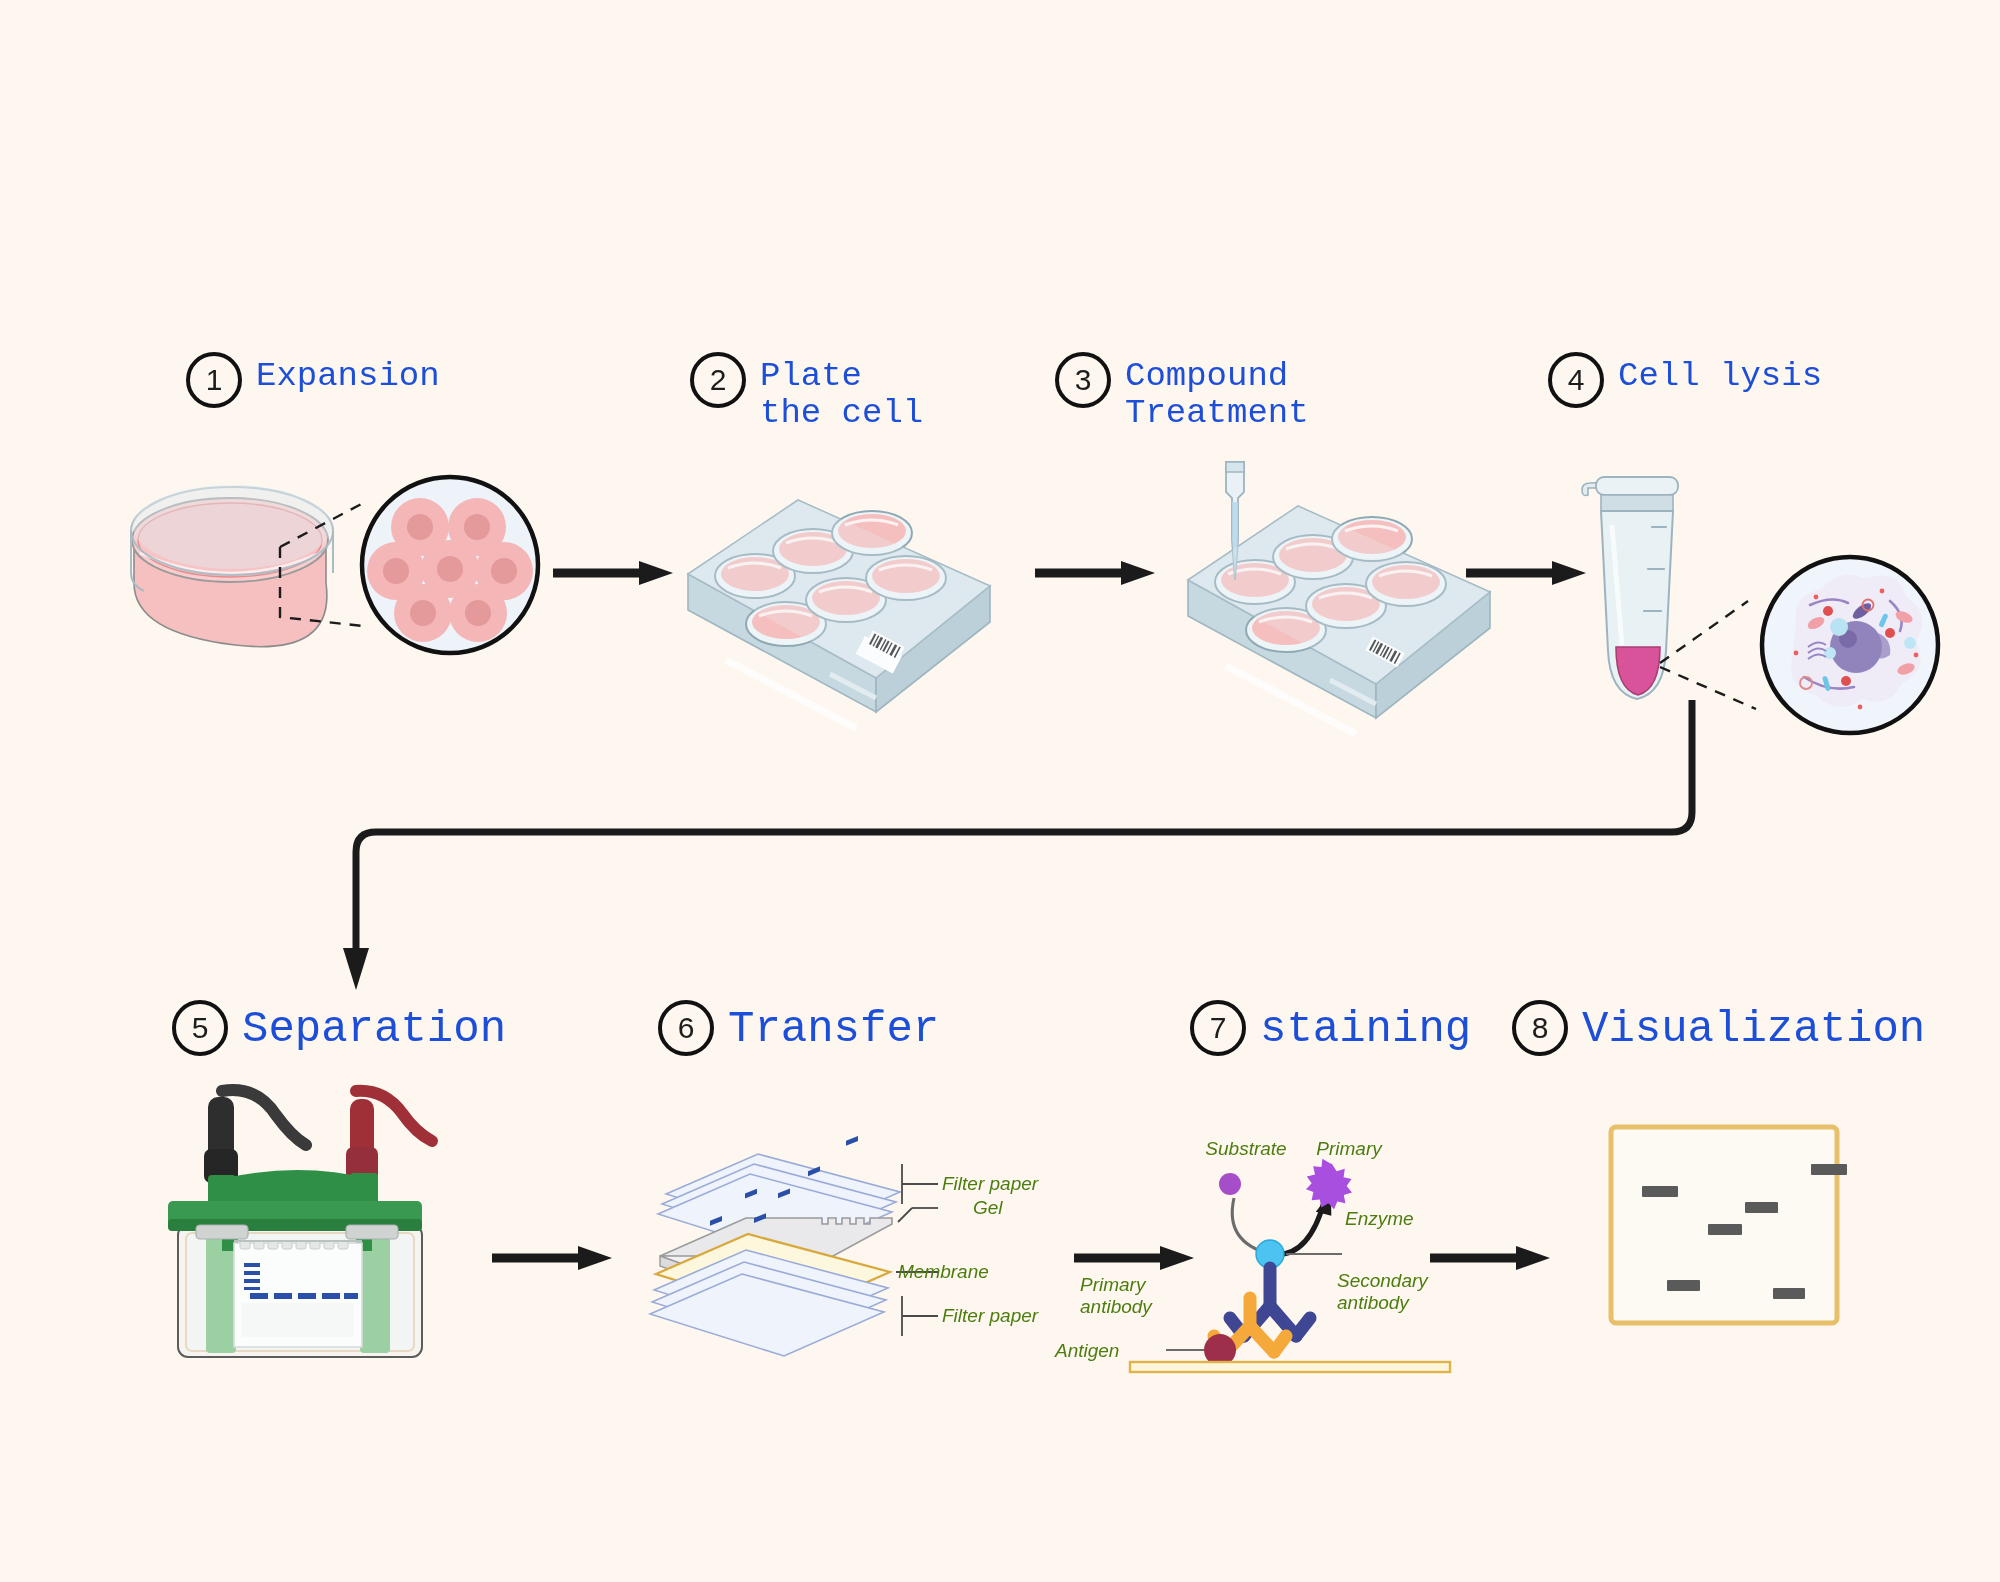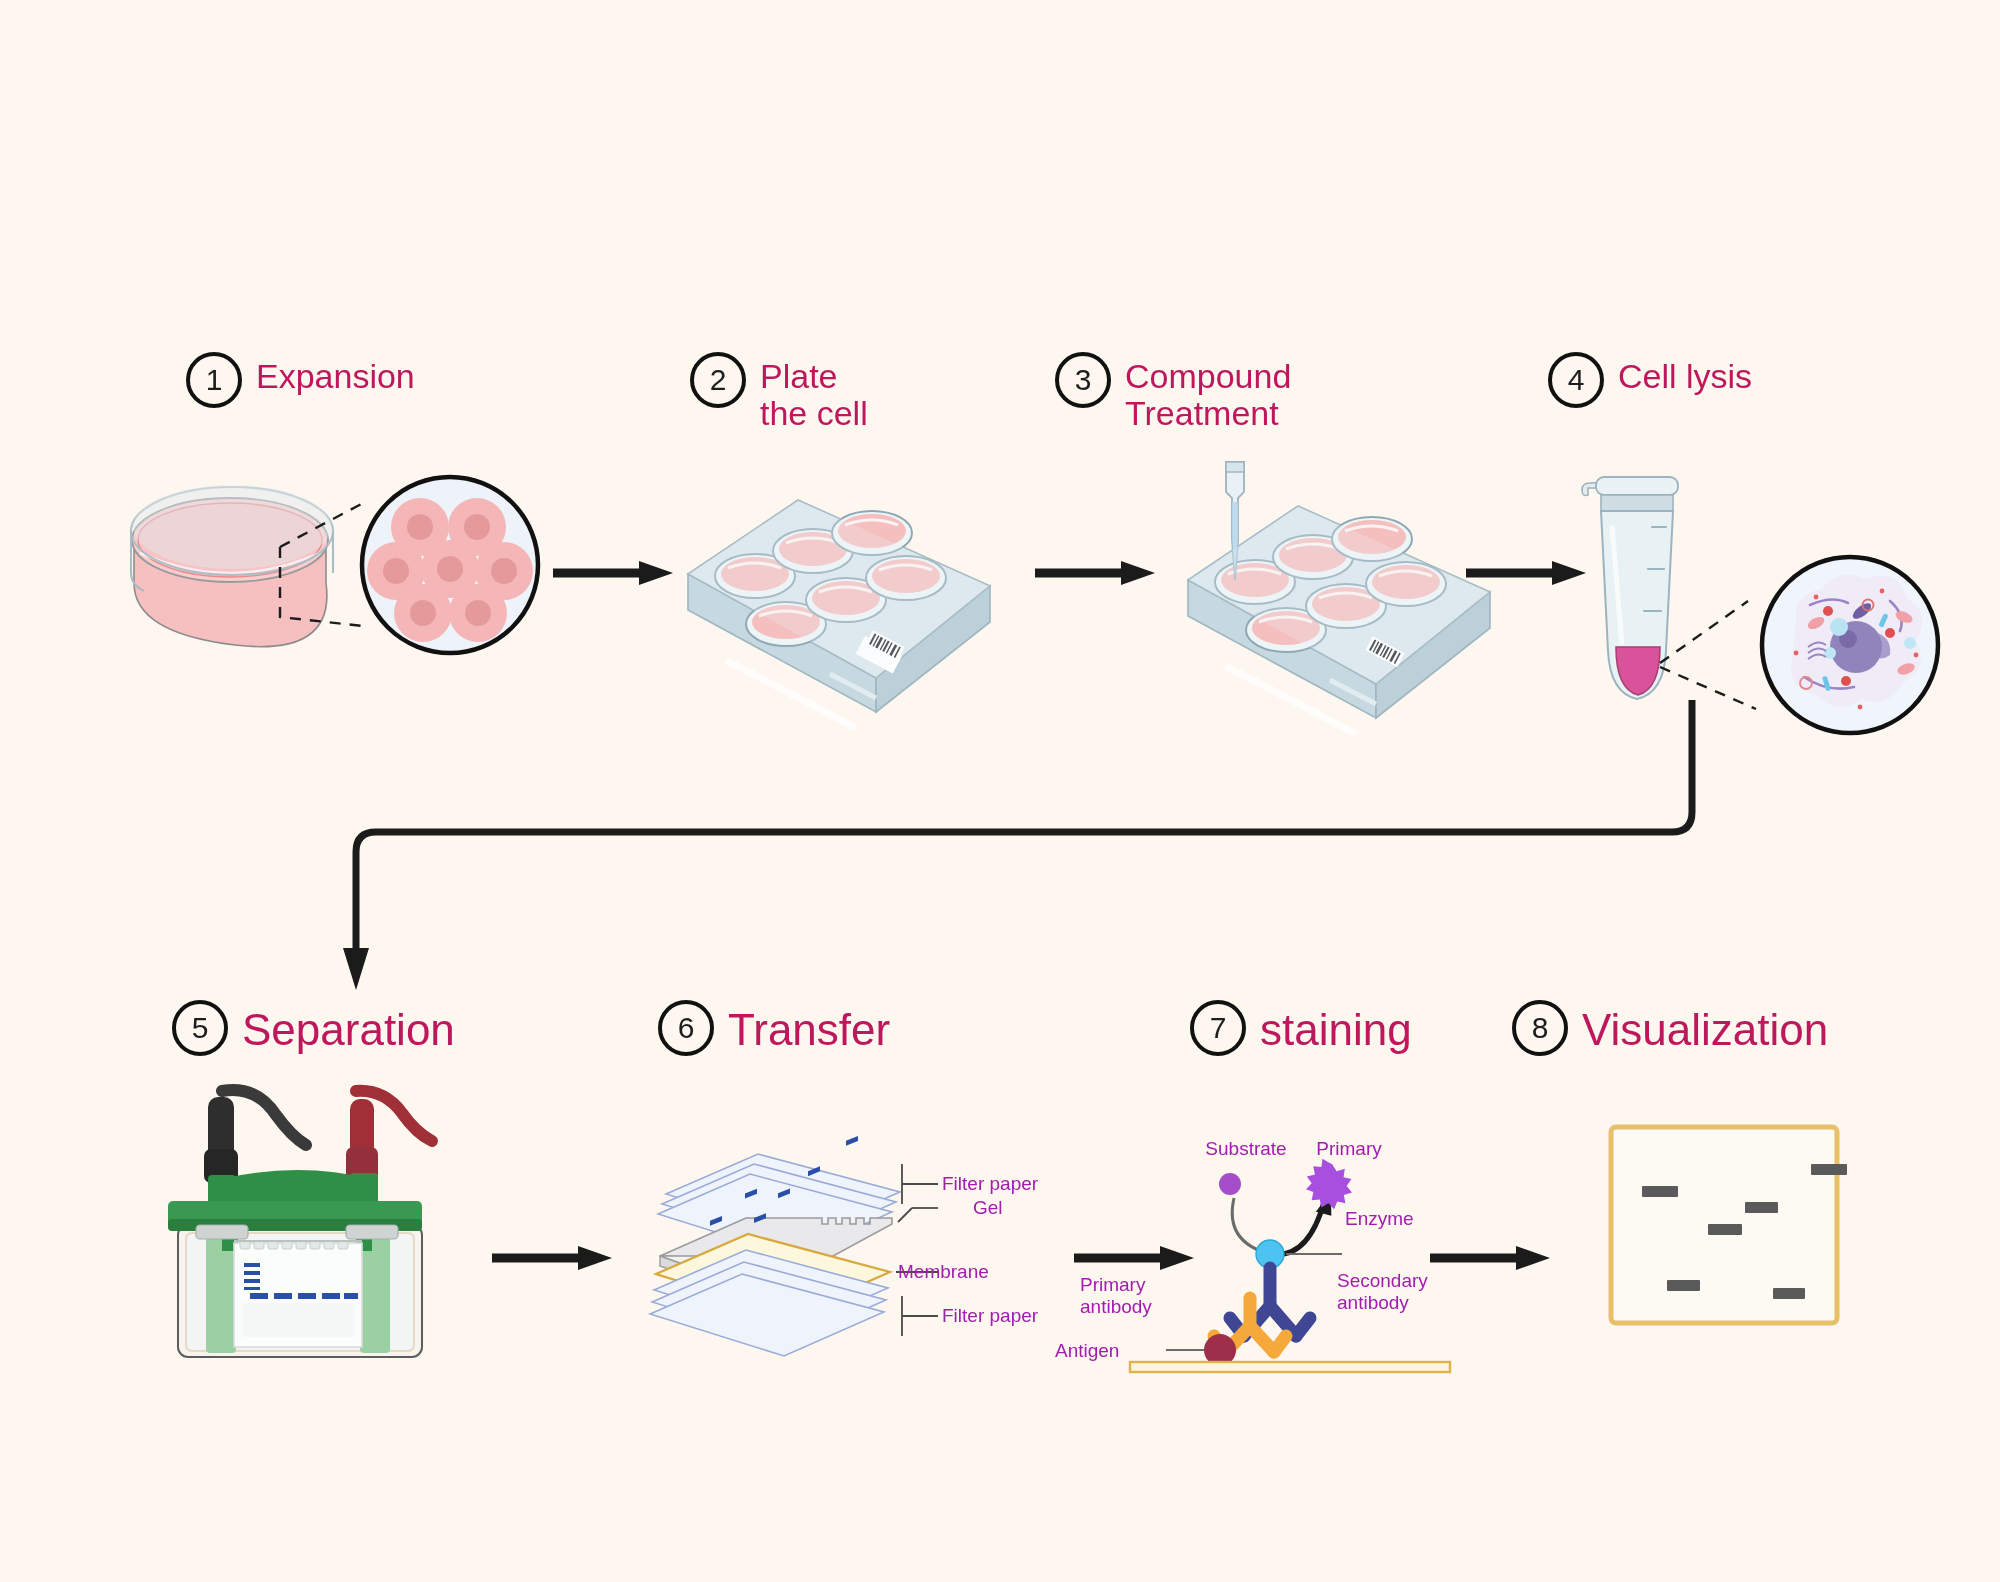--- a/index.html
+++ b/index.html
@@ -35,44 +35,46 @@
     display: flex;
     align-items: center;
     justify-content: center;
     font-size: 30px;
     color: #1d1d1d;
     line-height: 1;
     box-sizing: border-box;
   }
   .step-title {
     font-size: 34px;
-    color: #be185d;
+    color: #1d4ed8;
     line-height: 1.08;
     white-space: pre-line;
     padding-top: 6px;
+    font-family: Liberation Mono, monospace;
   }
   .step-title.small { font-size: 44px; }
 
   
   .arrow {
     position: absolute;
     height: 26px;
   }
   .arrow svg { display: block; overflow: visible; }
 
   
   .fig { position: absolute; }
   .fig svg { display: block; overflow: visible; }
 
   
   .lbl {
     position: absolute;
     font-size: 19px;
-    color: #a21caf;
+    color: #4d7c0f;
     white-space: nowrap;
+    font-style: italic;
   }
   .lbl.center { text-align: center; }
   .lbl.right { text-align: left; }
   .lbl.two { line-height: 1.18; white-space: pre-line; }
 </style>
 </head>
 <body>
 
 <div id="canvas">
 

